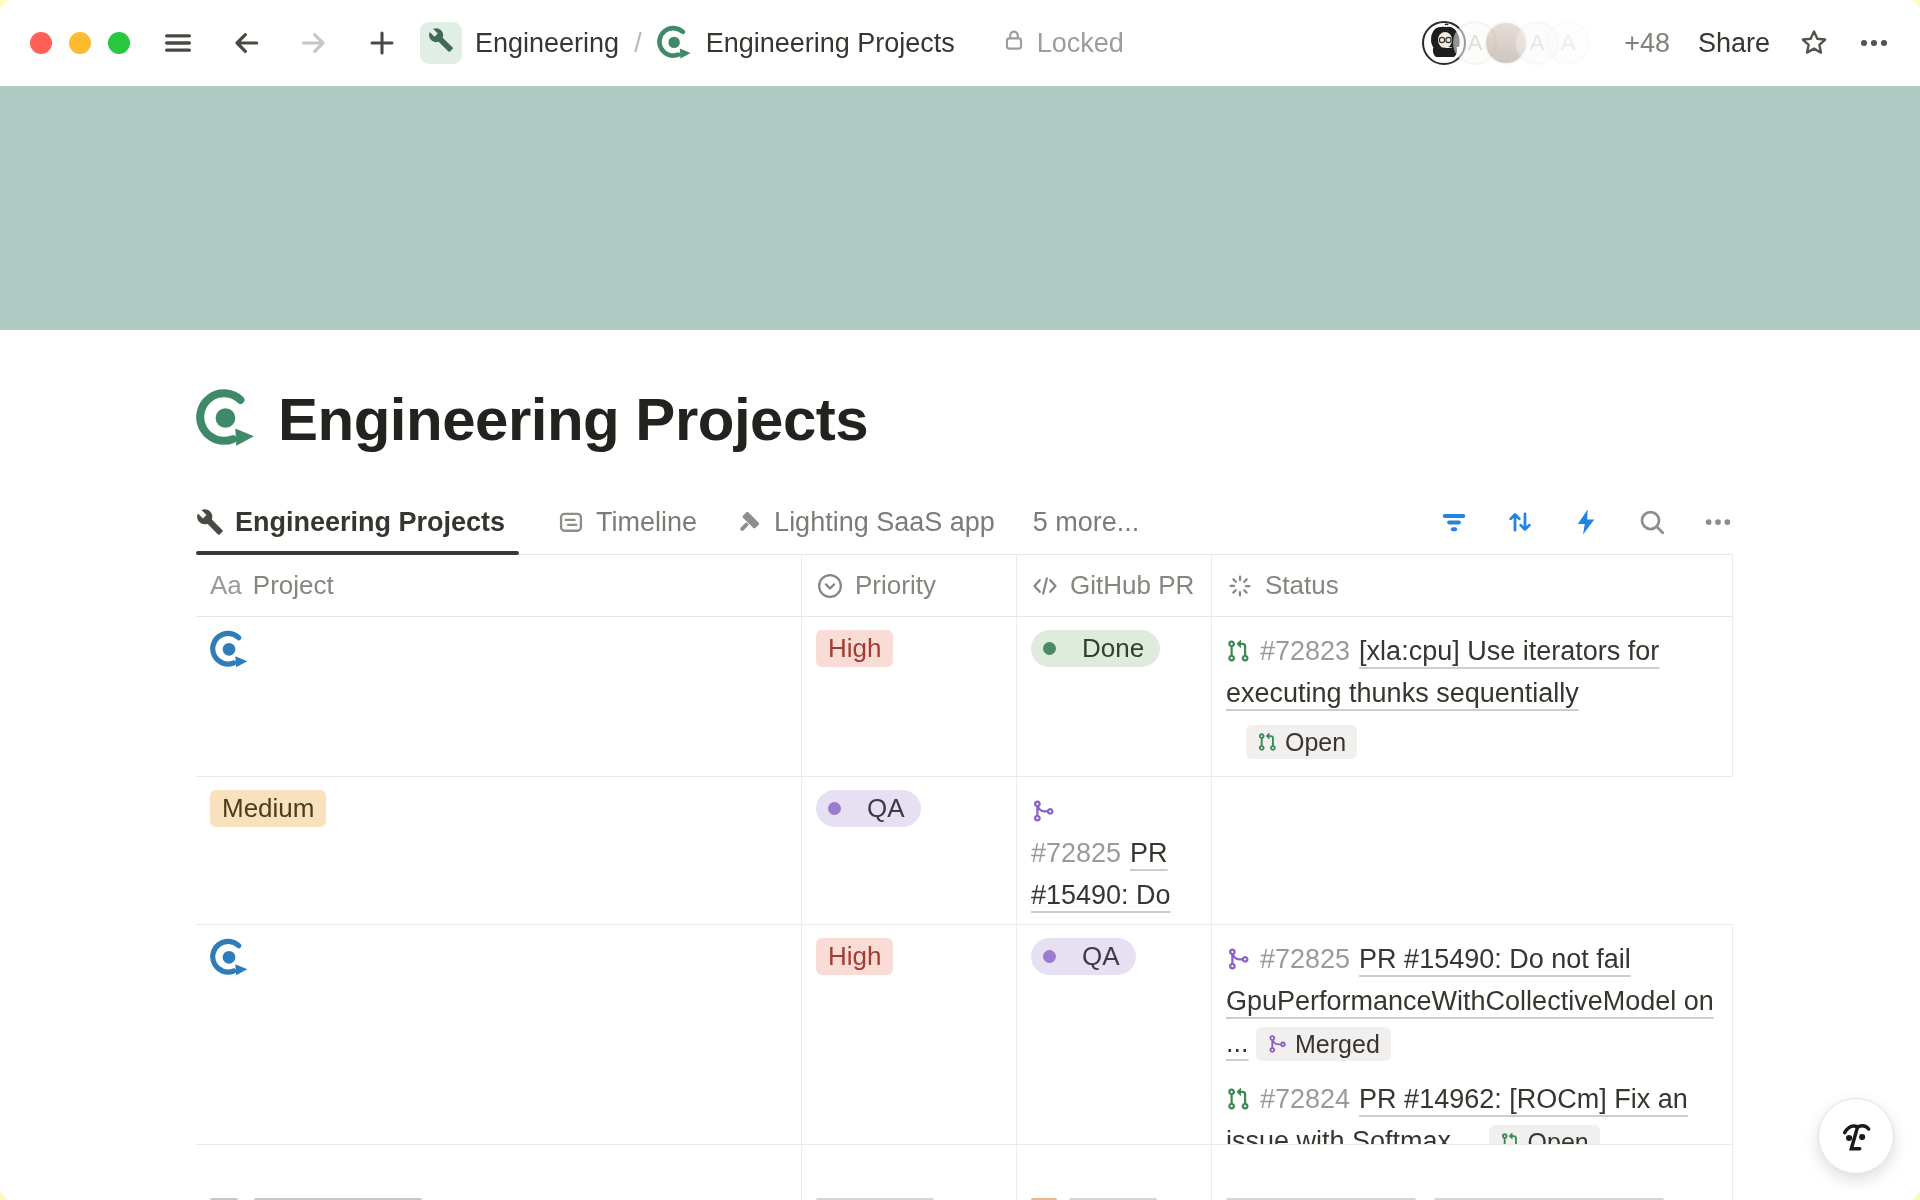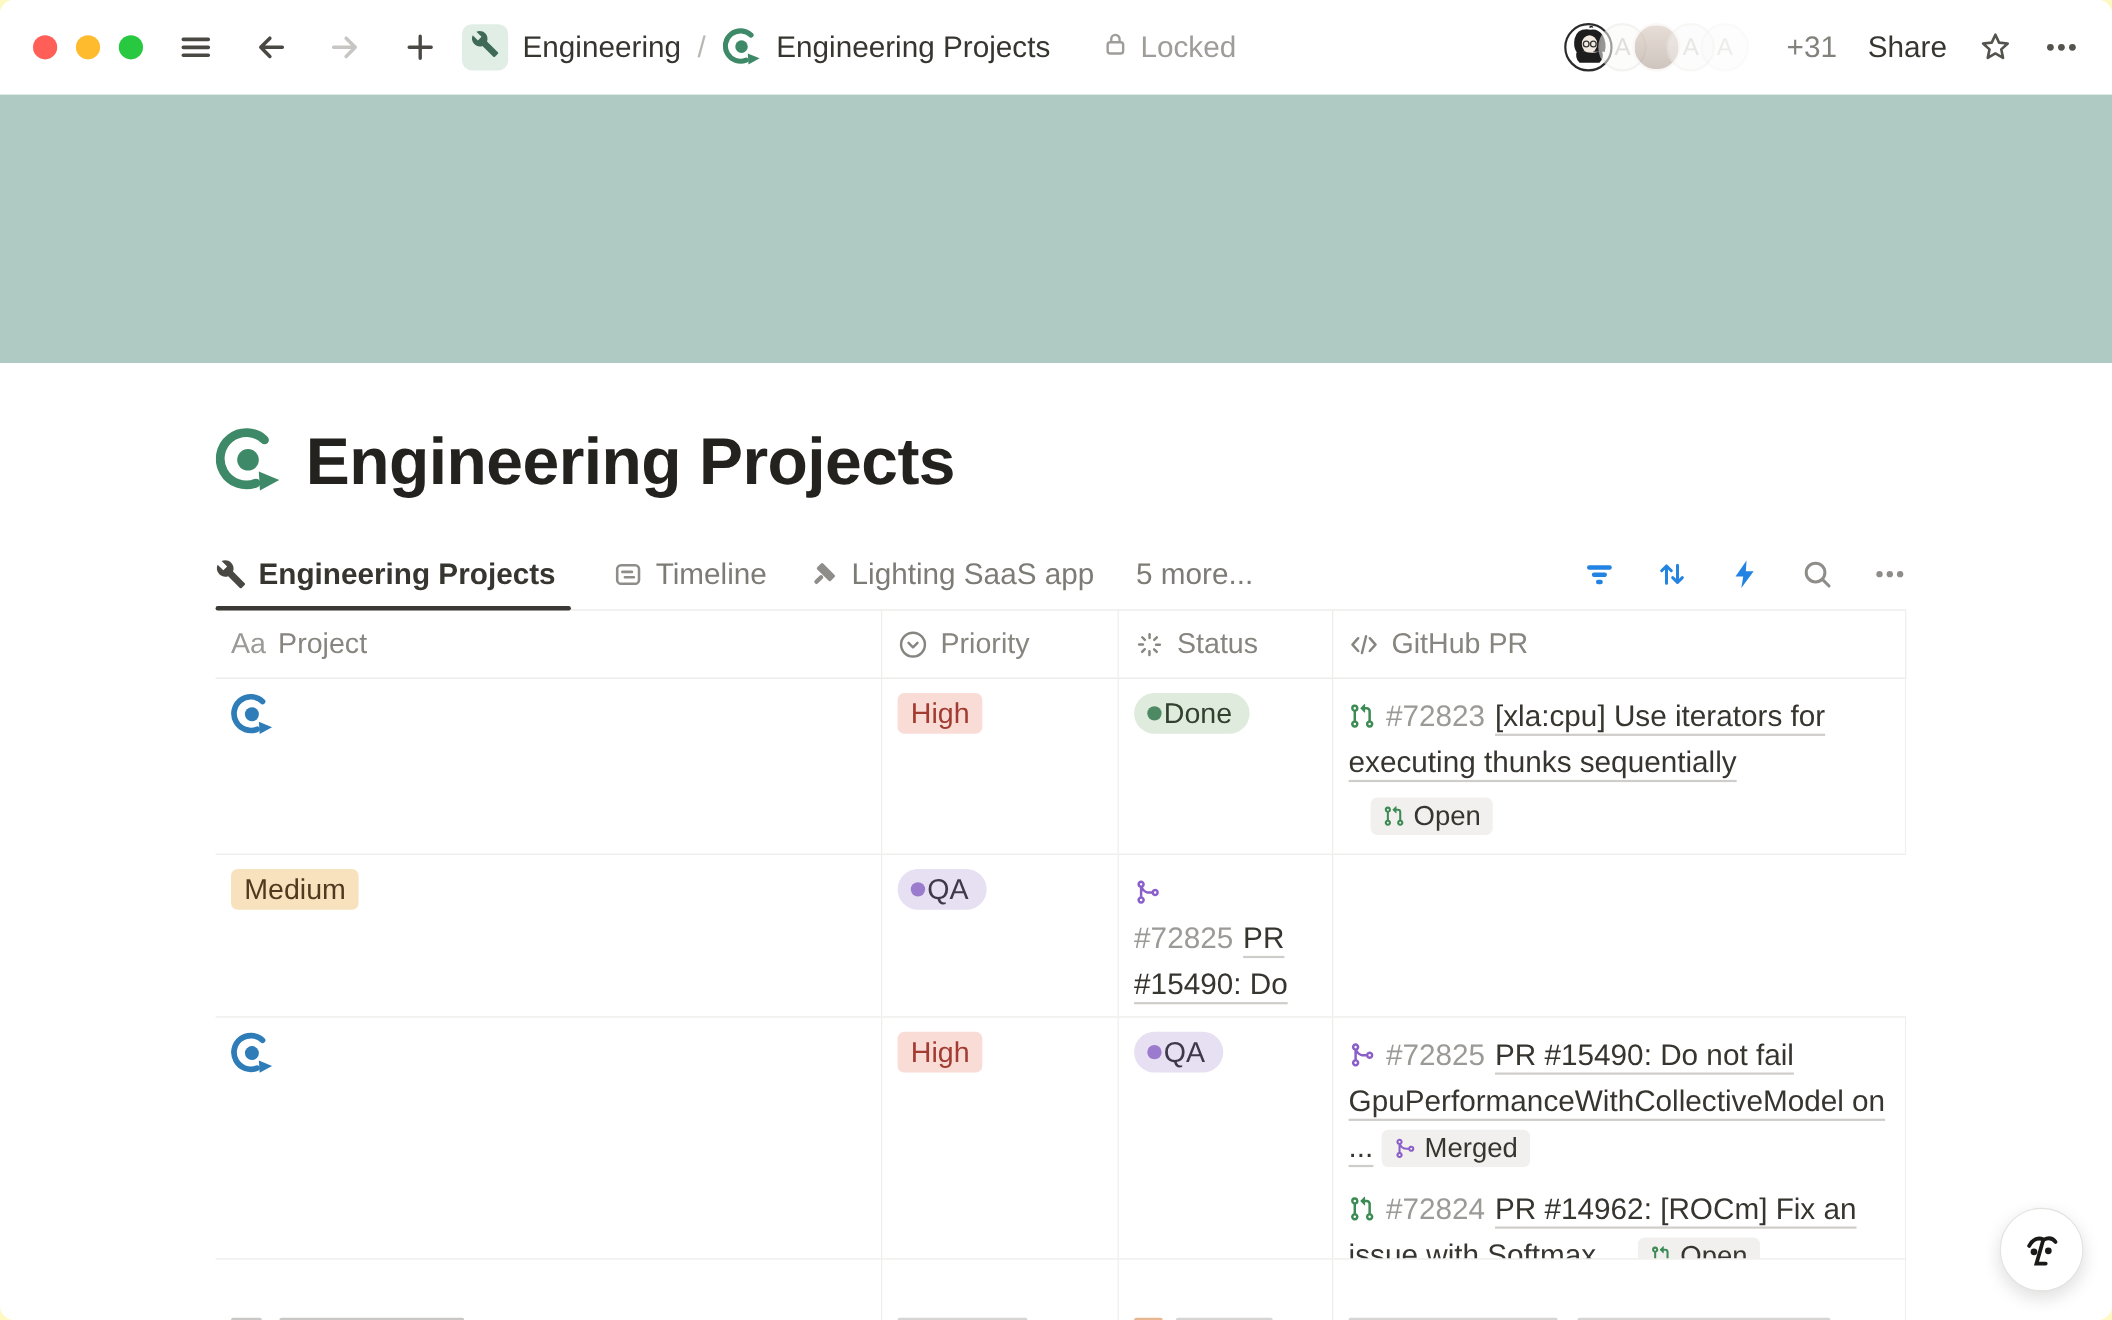--- a/index.html
+++ b/index.html
@@ -69,21 +69,21 @@
   .th .aa{font-size:26px;color:#9b9a97;letter-spacing:0;}
   .trow{border-bottom:1px solid #e9e9e7;overflow:hidden;}
   .td{padding:13px 14px;border-right:1px solid #ececea;box-sizing:border-box;overflow:hidden;}
   .r1{height:159px;} .r2{height:147px;} .r3{height:219px;} .r4{height:63px;border-bottom:none;}
   .title-cell{font-size:27px;line-height:42px;color:#37352f;}
   .row-ico{display:inline-block;width:40px;height:40px;vertical-align:-10px;margin-right:11px;}
   .row-ico svg{width:100%;height:100%;display:block;}
   a.cell-link{color:#37352f;text-decoration:underline;text-decoration-color:#cfcdc9;
       text-decoration-thickness:2px;text-underline-offset:7px;cursor:pointer;}
   .badge{display:inline-block;font-size:26px;line-height:37px;padding:0 12px;border-radius:6px;}
-  .pill{display:inline-flex;align-items:center;gap:2px;font-size:26px;line-height:37px;padding:0 16px 0 12px;border-radius:19px;}
+  .pill{display:inline-flex;align-items:center;gap:26px;font-size:26px;line-height:37px;padding:0 16px 0 12px;border-radius:19px;}
   .dot{width:13px;height:13px;border-radius:50%;flex:none;}
   .pr-cell{font-size:27px;line-height:42px;color:#37352f;}
   .pr + .pr{margin-top:14px;}
   .pr-ico{display:inline-block;width:24px;height:24px;vertical-align:-3px;margin-right:10px;}
   .pr-ico svg{width:100%;height:100%;display:block;}
   .pr-num{color:#9b9a97;margin-right:9px;}
   .chip{display:inline-flex;align-items:center;gap:8px;background:#f1f0ee;border-radius:6px;
         padding:0 11px;font-size:25px;line-height:34px;color:#37352f;vertical-align:-2px;cursor:pointer;}
   .chip .ch-ic{width:20px;height:20px;display:inline-block;}
   .chip .ch-ic svg{width:100%;height:100%;display:block;}
@@ -267,21 +267,21 @@
           <span class="av main">
               <svg viewBox="0 0 40 40" width="40" height="40">
                 <use href="#i-person"></use>
               </svg>
             </span>
           <span class="av faded1">A</span>
           <span class="av photo"></span>
           <span class="av faded2">A</span>
           <span class="av faded3">A</span>
         </div>
-        <span class="overflow-count">+31</span>
+        <span class="overflow-count">+48</span>
         <span class="share">Share</span>
         <span class="star-ic"><svg viewBox="0 0 24 24">
               <use href="#i-star"></use>
             </svg></span>
         <span class="more-ic"><svg viewBox="0 0 24 24">
               <use href="#i-dots"></use>
             </svg></span>
       </div>
     </div>
 
@@ -344,29 +344,29 @@
           <span>Project</span>
         </div>
         <div class="th">
           <svg viewBox="0 0 24 24">
               <use href="#i-select"></use>
             </svg>
           <span>Priority</span>
         </div>
         <div class="th">
           <svg viewBox="0 0 24 24">
-              <use href="#i-spin"></use>
-            </svg>
-          <span>Status</span>
+              <use href="#i-code"></use>
+            </svg>
+          <span>GitHub PR</span>
         </div>
         <div class="th">
           <svg viewBox="0 0 24 24">
-              <use href="#i-code"></use>
-            </svg>
-          <span>GitHub PR</span>
+              <use href="#i-spin"></use>
+            </svg>
+          <span>Status</span>
         </div>
       </div>
 
       <div class="trow r1">
         <div class="td title-cell">
           <span class="row-ico" style="color: rgb(46, 124, 184);">
             <svg viewBox="0 0 24 24">
                 <use href="#i-cycle"></use>
               </svg></span>
         </div>

